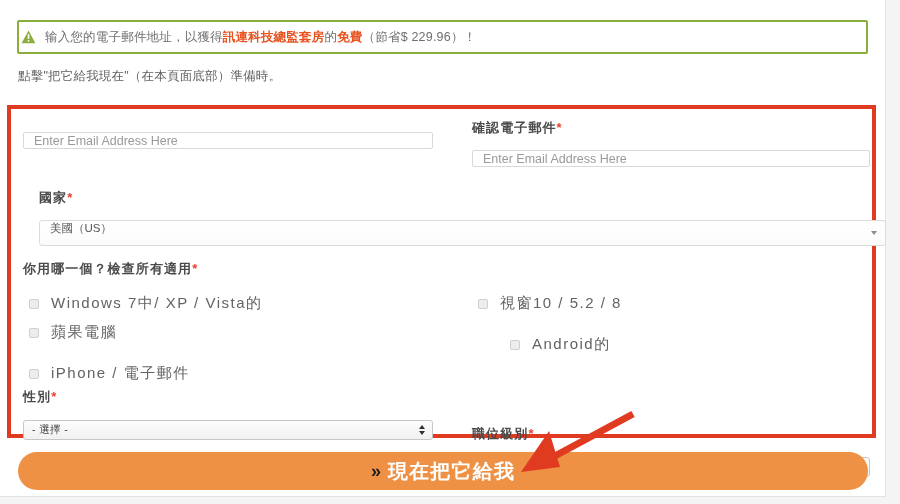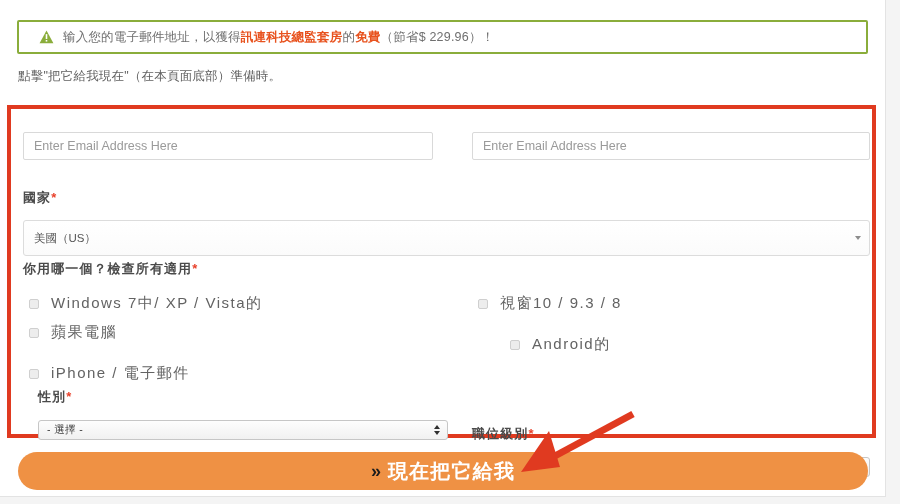--- a/index.html
+++ b/index.html
@@ -19,21 +19,21 @@
   }
 
   
   .alert {
     position: absolute; left: 17px; top: 20px;
     width: 851px; height: 34px;
     background: #ffffff;
     border: 2px solid #8aad3b;
     border-radius: 2px;
     display: flex; align-items: center;
-    padding-left: 20px;
+    padding-left: 2px;
   }
   .warn-ico { width: 15px; height: 14px; margin-right: 9px; flex: 0 0 auto; display:block; }
   .alert-text {
     font-size: 12.5px; color: #6f6f6f; letter-spacing: 0.2px;
     white-space: nowrap; line-height: 1;
   }
   .alert-text .hl { color: #e8531f; font-weight: bold; }
   .alert-text .hl2 { color: #e8531f; font-weight: bold; }
 
   
@@ -51,35 +51,35 @@
     background: #ffffff;
   }
 
   .lbl {
     font-size: 13px; color: #4a4a4a; font-weight: bold;
     letter-spacing: 1.1px; white-space: nowrap;
   }
   .req { color: #e8402a; font-weight: bold; letter-spacing: 0; }
 
   .txtinput {
-    display: block; width: 100%; height: 28px;
+    display: block; width: 100%; height: 17px;
     border: 1px solid #d9d9d9; border-radius: 2px;
     background: #fff; padding: 0 10px;
     font-family: "Liberation Sans", sans-serif;
     font-size: 12.5px; color: #3a3a3a;
     outline: none;
   }
   .txtinput::placeholder { color: #9a9a9a; font-size: 12.5px; }
 
   
   .chosen {
-    position: relative; width: 100%; height: 36px;
+    position: relative; width: 100%; height: 26px;
     border: 1px solid #dcdcdc; border-radius: 3px;
     background: linear-gradient(#ffffff, #fbfbfb);
-    display: flex; align-items: center; padding: 0 10px;
+    display: flex; align-items: flex-start; padding: 0 10px;
     font-size: 11.5px; color: #555;
   }
   .chosen .caret {
     position: absolute; right: 8px; top: 50%; transform: translateY(-50%);
     width: 0; height: 0;
     border-left: 3.5px solid transparent;
     border-right: 3.5px solid transparent;
     border-top: 4px solid #8d8d8d;
   }
 
@@ -153,24 +153,25 @@
 
   <div class="subnote">點擊"把它給我現在"（在本頁面底部）準備時。</div>
 
   <div class="formbox">
 
     <div style="position:absolute; left:12px; top:10px; width:410px;">
       <input class="txtinput" style="margin-top: 13px;" type="text" placeholder="Enter Email Address Here" value="">
     </div>
 
     <div style="position:absolute; left:461px; top:10px; width:398px;">
+      <div class="lbl"><span>確認電子郵件</span><span class="req">*</span></div>
       <input class="txtinput" style="margin-top: 13px;" type="text" placeholder="Enter Email Address Here">
     </div>
 
-    <div style="position:absolute; left:12px; top:80px; width:847px;">
+    <div style="position:absolute; left:28px; top:80px; width:847px;">
       <div class="lbl"><span>國家</span><span class="req">*</span></div>
       <div class="chosen" style="margin-top:13px;">
         <span>美國（US）</span>
         <span class="caret"></span>
       </div>
     </div>
 
     <div style="position:absolute; left:12px; top:151px; width:847px;">
       <div class="lbl"><span>你用哪一個？檢查所有適用</span><span class="req">*</span></div>
     </div>
@@ -186,29 +187,29 @@
       </div>
       <div class="cbrow" style="margin-top:22px;">
         <span class="cbox"></span>
         <span class="cblbl">iPhone / 電子郵件</span>
       </div>
     </div>
 
     <div style="position:absolute; left:467px; top:185px;">
       <div class="cbrow">
         <span class="cbox"></span>
-        <span class="cblbl">視窗10 / 9.3 / 8</span>
+        <span class="cblbl">視窗10 / 5.2 / 8</span>
       </div>
       <div class="cbrow" style="margin-top:22px;margin-left:32px;">
         <span class="cbox"></span>
         <span class="cblbl">Android的</span>
       </div>
     </div>
 
-    <div style="position:absolute; left:27px; top:279px; width:410px;">
+    <div style="position:absolute; left:12px; top:279px; width:410px;">
       <div class="lbl"><span>性別</span><span class="req">*</span></div>
       <div class="nsel" style="margin-top:14px;">
         <span>- 選擇 -</span>
         <span class="updown">
           <span class="upt"></span>
             <span class="dnt"></span>
         </span>
       </div>
     </div>
 

